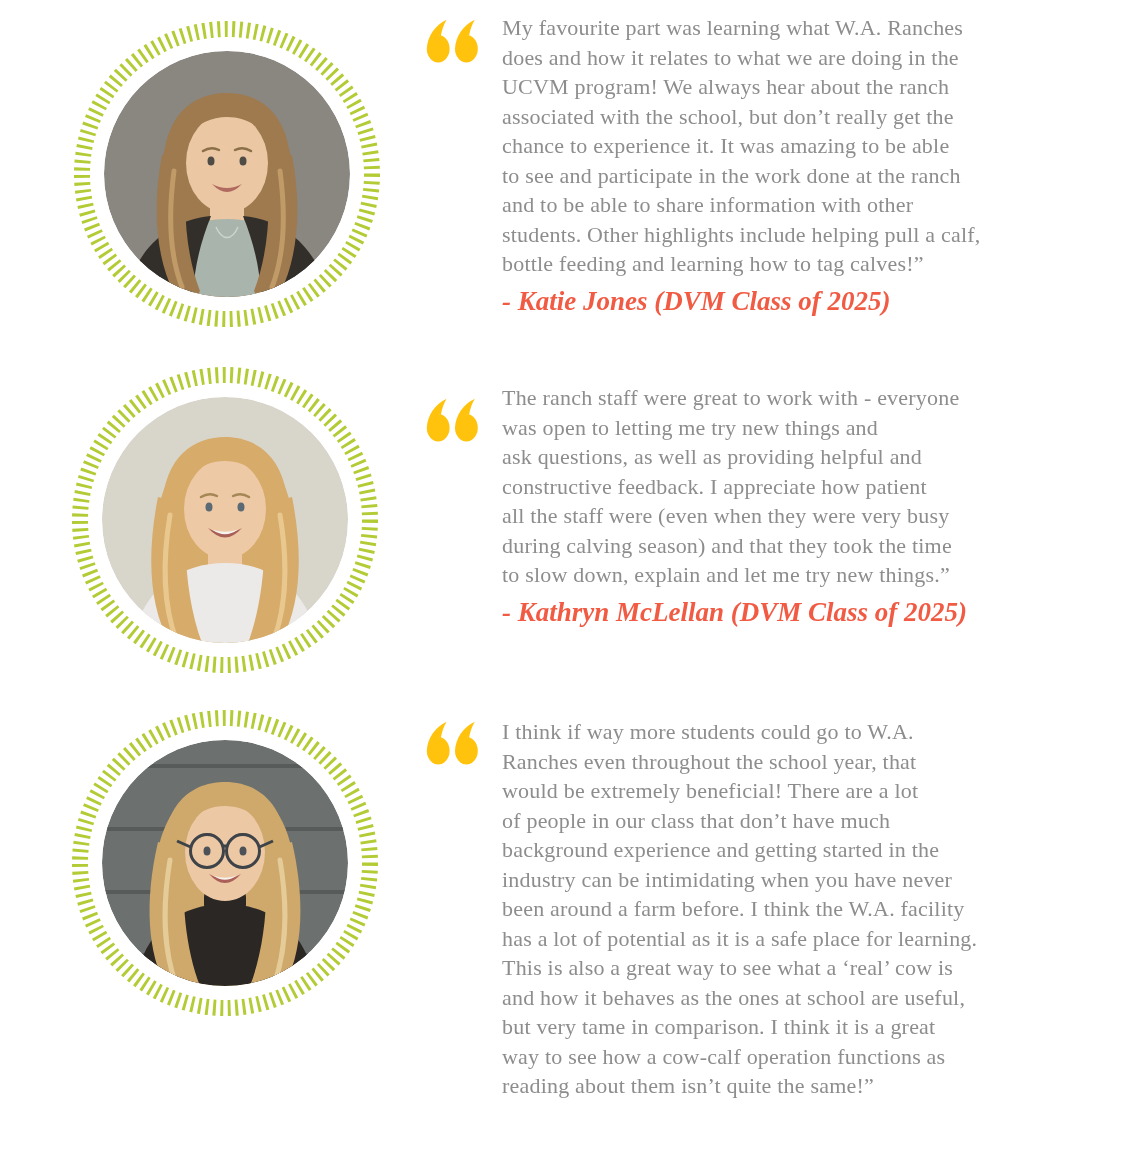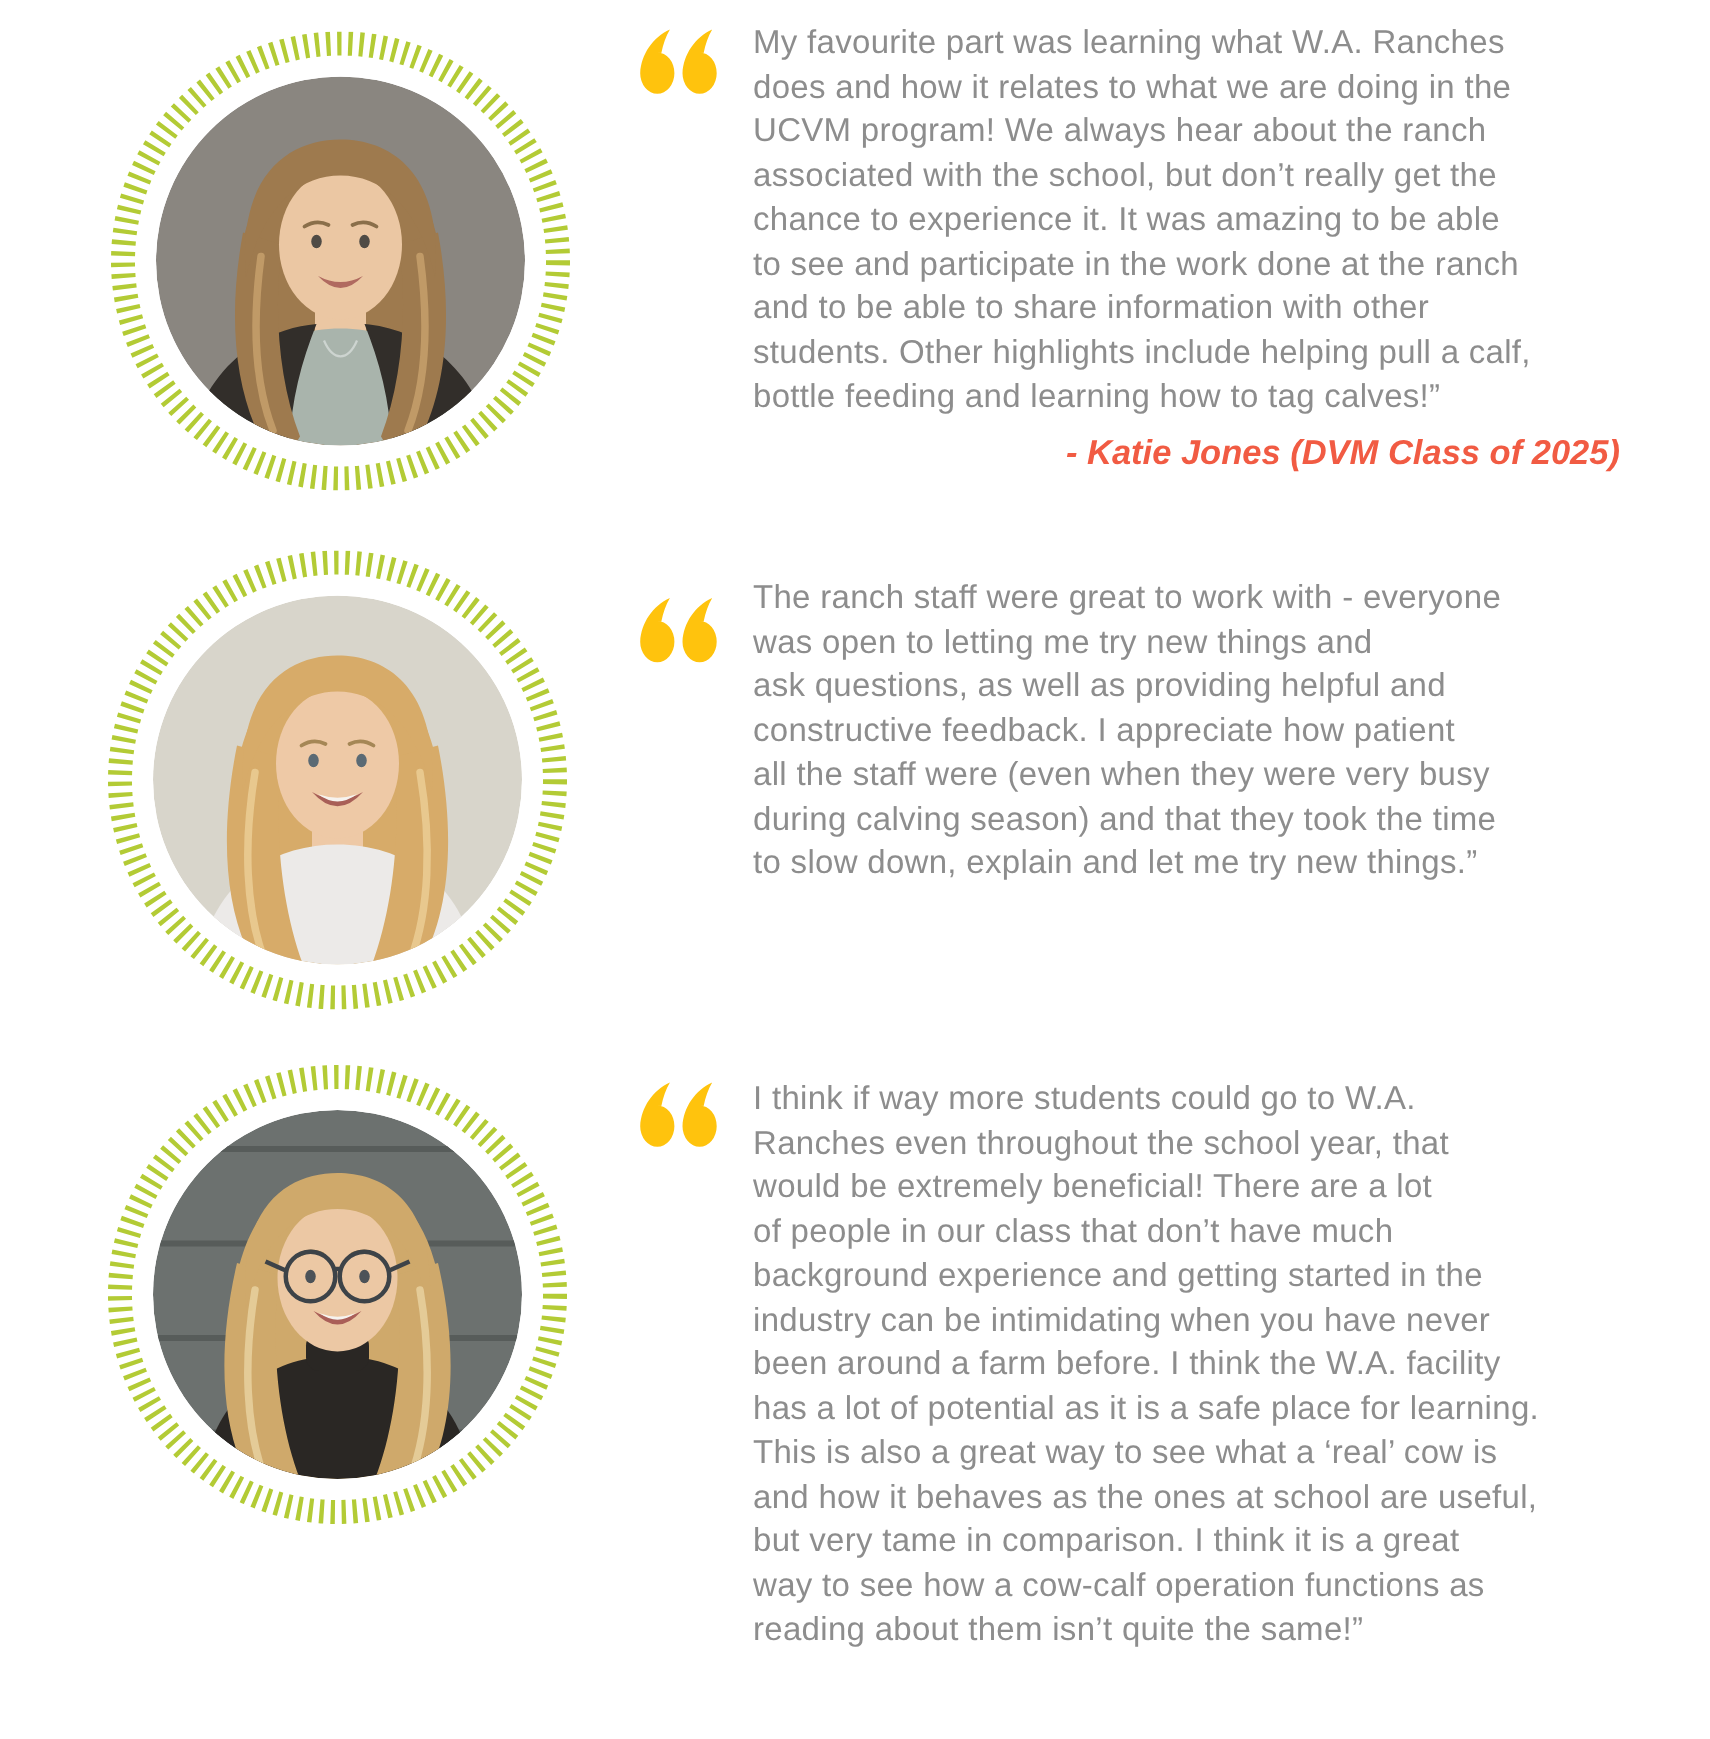--- a/index.html
+++ b/index.html
@@ -1,44 +1,43 @@
 <!DOCTYPE html>
 <html style="--background: #ffffff; --lime: #b3cb35; --gold: #ffc30d; --coral: #f15b43; --quote_gray: #8d8d8d;"><head>
 <meta charset="utf-8">
 <style>
   html, body { margin: 0; padding: 0; background: #ffffff; }
   .page {
     position: relative;
     width: 1140px;
     height: 1159px;
     background: var(--background, #ffffff);
-    font-family: Liberation Sans, sans-serif;
+    font-family: Liberation Serif, serif;
     overflow: hidden;
   }
   .ring { position: absolute; width: 306px; height: 306px; }
   .avatar { position: absolute; width: 246px; height: 246px; border-radius: 50%; display: block; }
   .qicon { position: absolute; width: 54px; height: 45px; }
   .quote-block { position: absolute; left: 502px; width: 578px; }
   .quote-text {
     margin: 0;
     font-size: 22px;
     line-height: 29.5px;
     color: var(--quote_gray, #8e8e8e);
     white-space: pre-line;
     letter-spacing: 0.2px;
   }
   .attribution {
     margin: 7px 0 0 0;
-    font-size: 23px;
+    font-size: 27px;
     line-height: 30px;
     font-weight: bold;
     font-style: italic;
     color: var(--coral, #f15b43);
     white-space: pre;
-    text-align: right;
   }
   
   .t0 .ring   { left: 74px;  top: 21px; }
   .t0 .avatar { left: 104px; top: 51px; }
   .t0 .qicon  { left: 425px; top: 19px; }
   .t0 .quote-block { top: 13px; }
 
   .t1 .ring   { left: 72px;  top: 367px; }
   .t1 .avatar { left: 102px; top: 397px; }
   .t1 .qicon  { left: 425px; top: 398px; }
@@ -137,20 +136,21 @@
       <path d="M83,1 C64,8 51,24 50,41 A19,19 0 1 0 69,22 C70.5,22 72,22.2 73.5,22.6 C75.5,14.5 78.5,7 83,1 Z" fill="#ffc30d"></path>
     </svg>
     <div class="quote-block">
       <p class="quote-text">The ranch staff were great to work with - everyone
 was open to letting me try new things and
 ask questions, as well as providing helpful and
 constructive feedback. I appreciate how patient
 all the staff were (even when they were very busy
 during calving season) and that they took the time
 to slow down, explain and let me try new things.”</p>
+      <p class="attribution">- Kathryn McLellan (DVM Class of 2025)</p>
     </div>
   </section>
 
   <section class="t2">
     <svg class="ring" viewBox="0 0 306 306" aria-hidden="true">
       <circle cx="153" cy="153" r="145" fill="none" stroke-width="16" stroke-dasharray="2.9 4.5" stroke="#b3cb35"></circle>
     </svg>
     <svg class="avatar" viewBox="0 0 246 246">
       <defs>
           <clipPath id="clip2">

